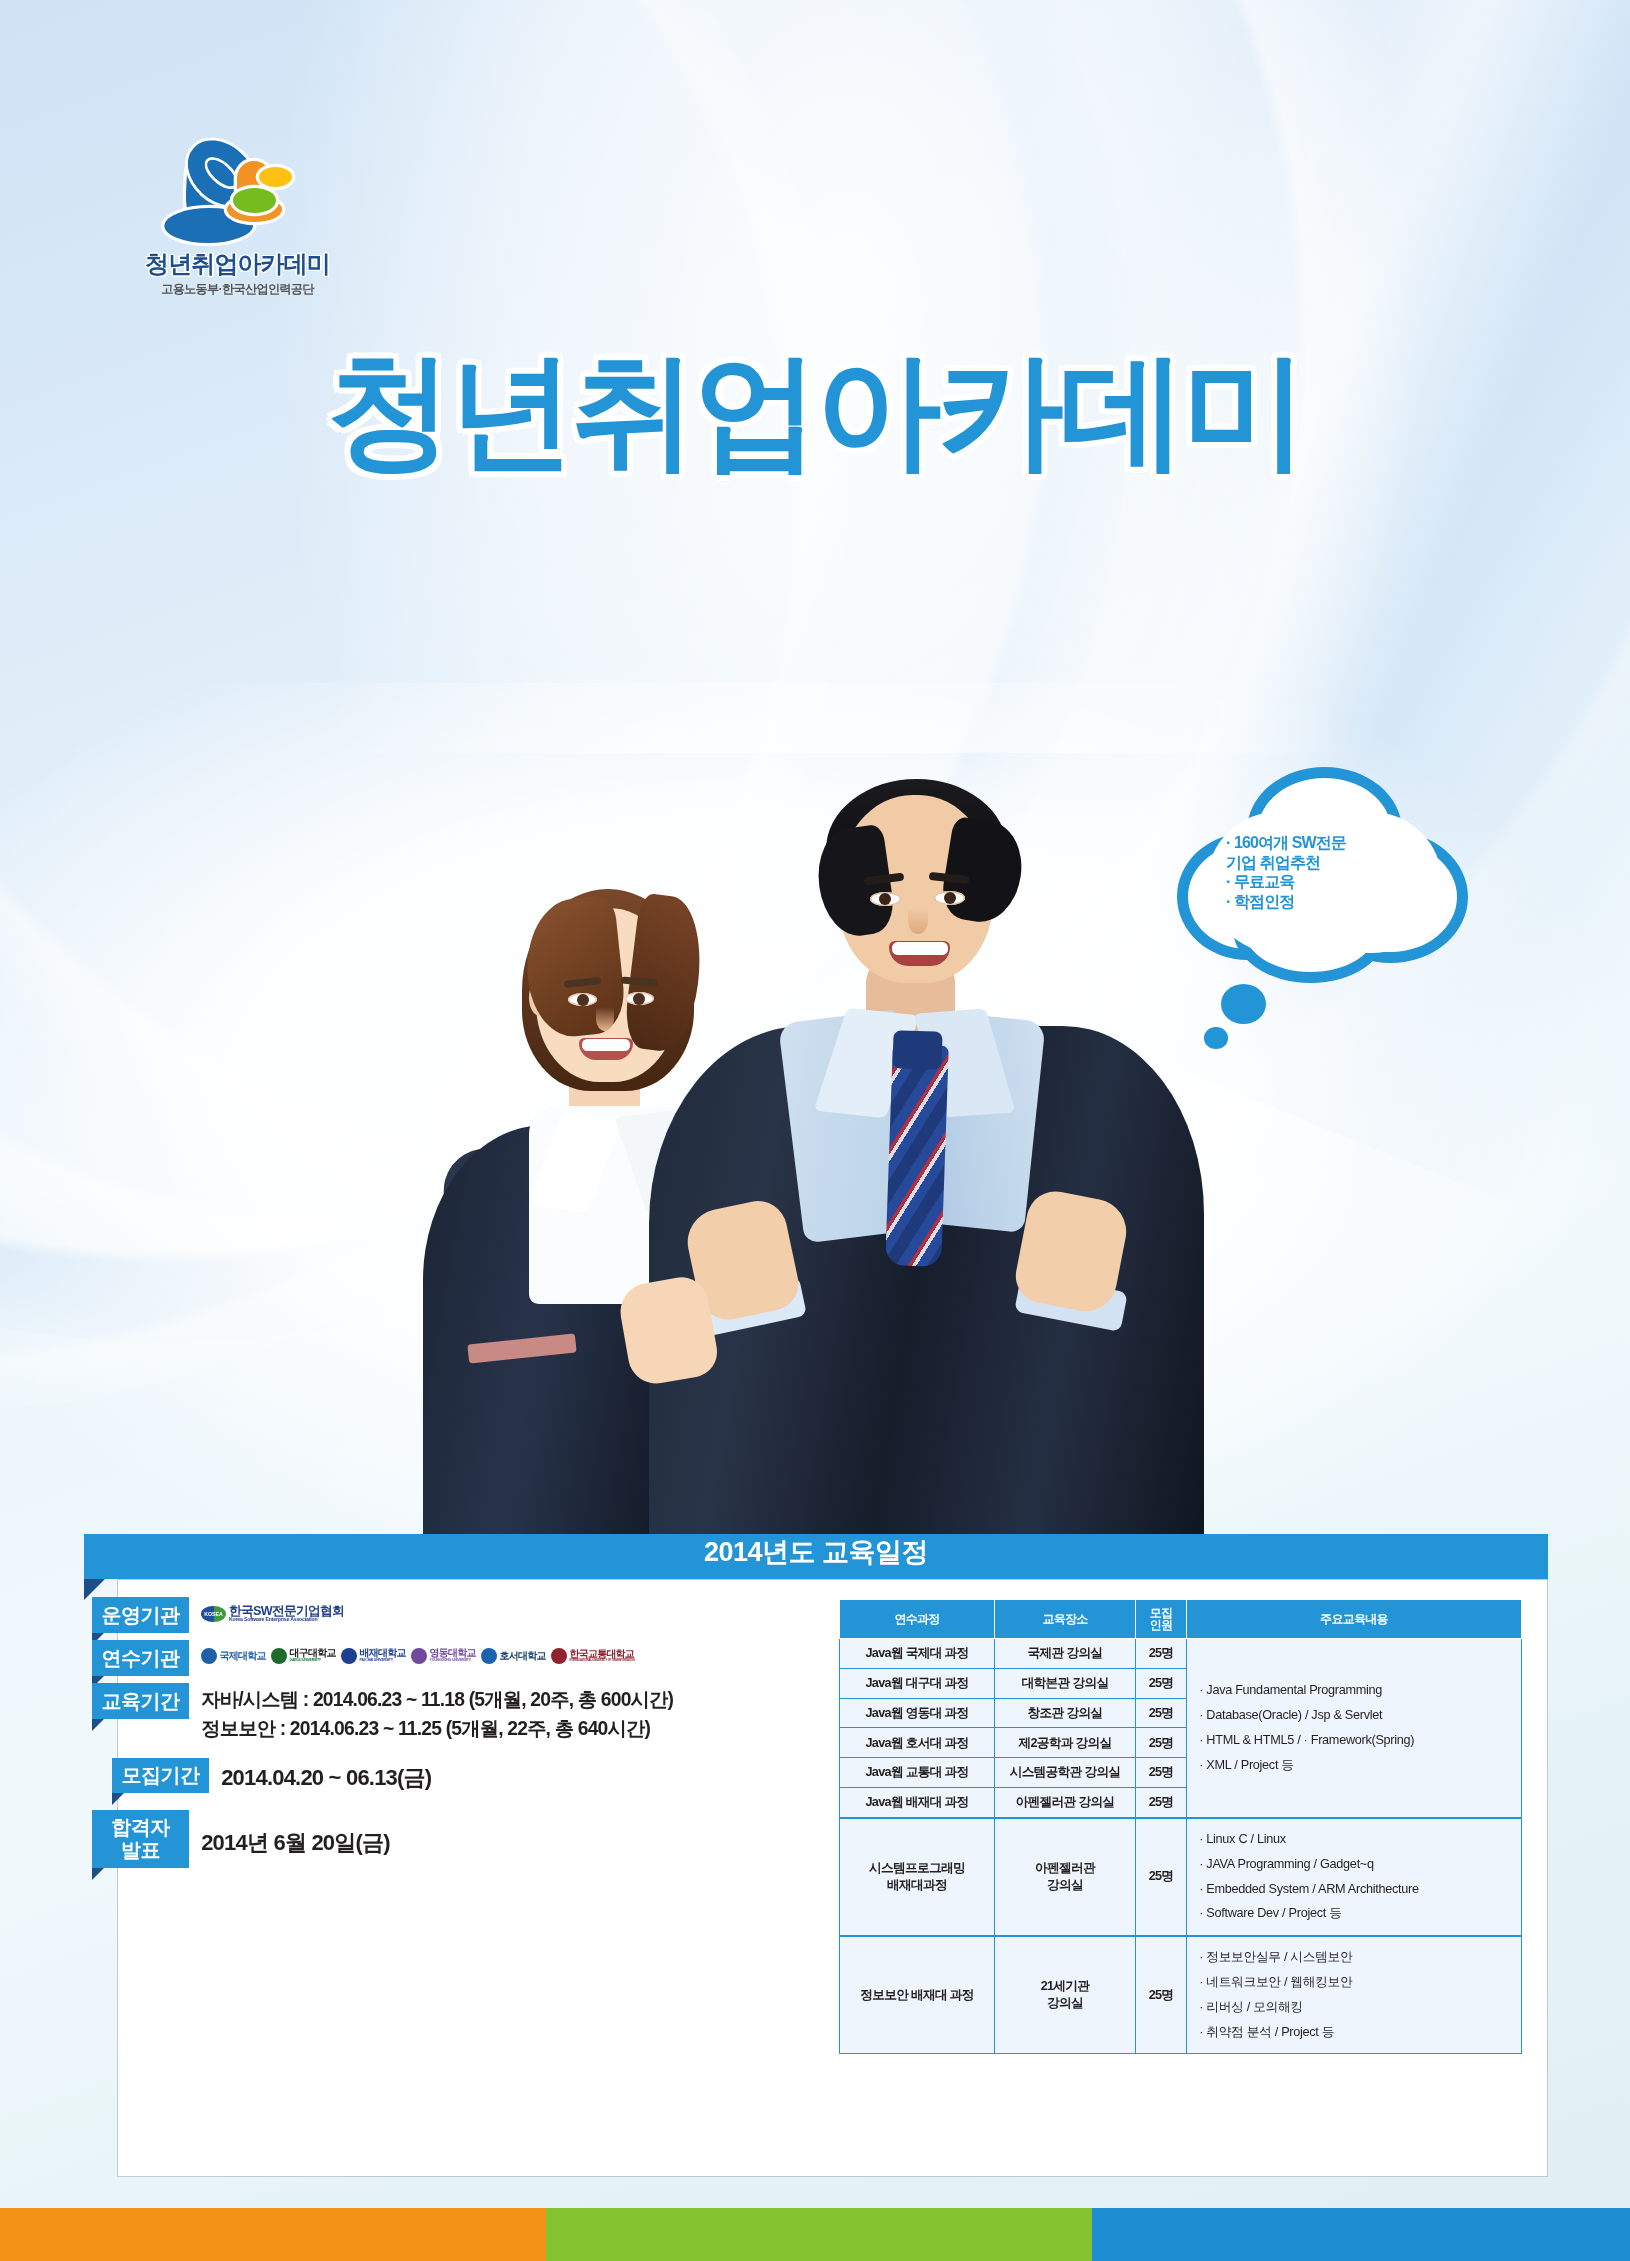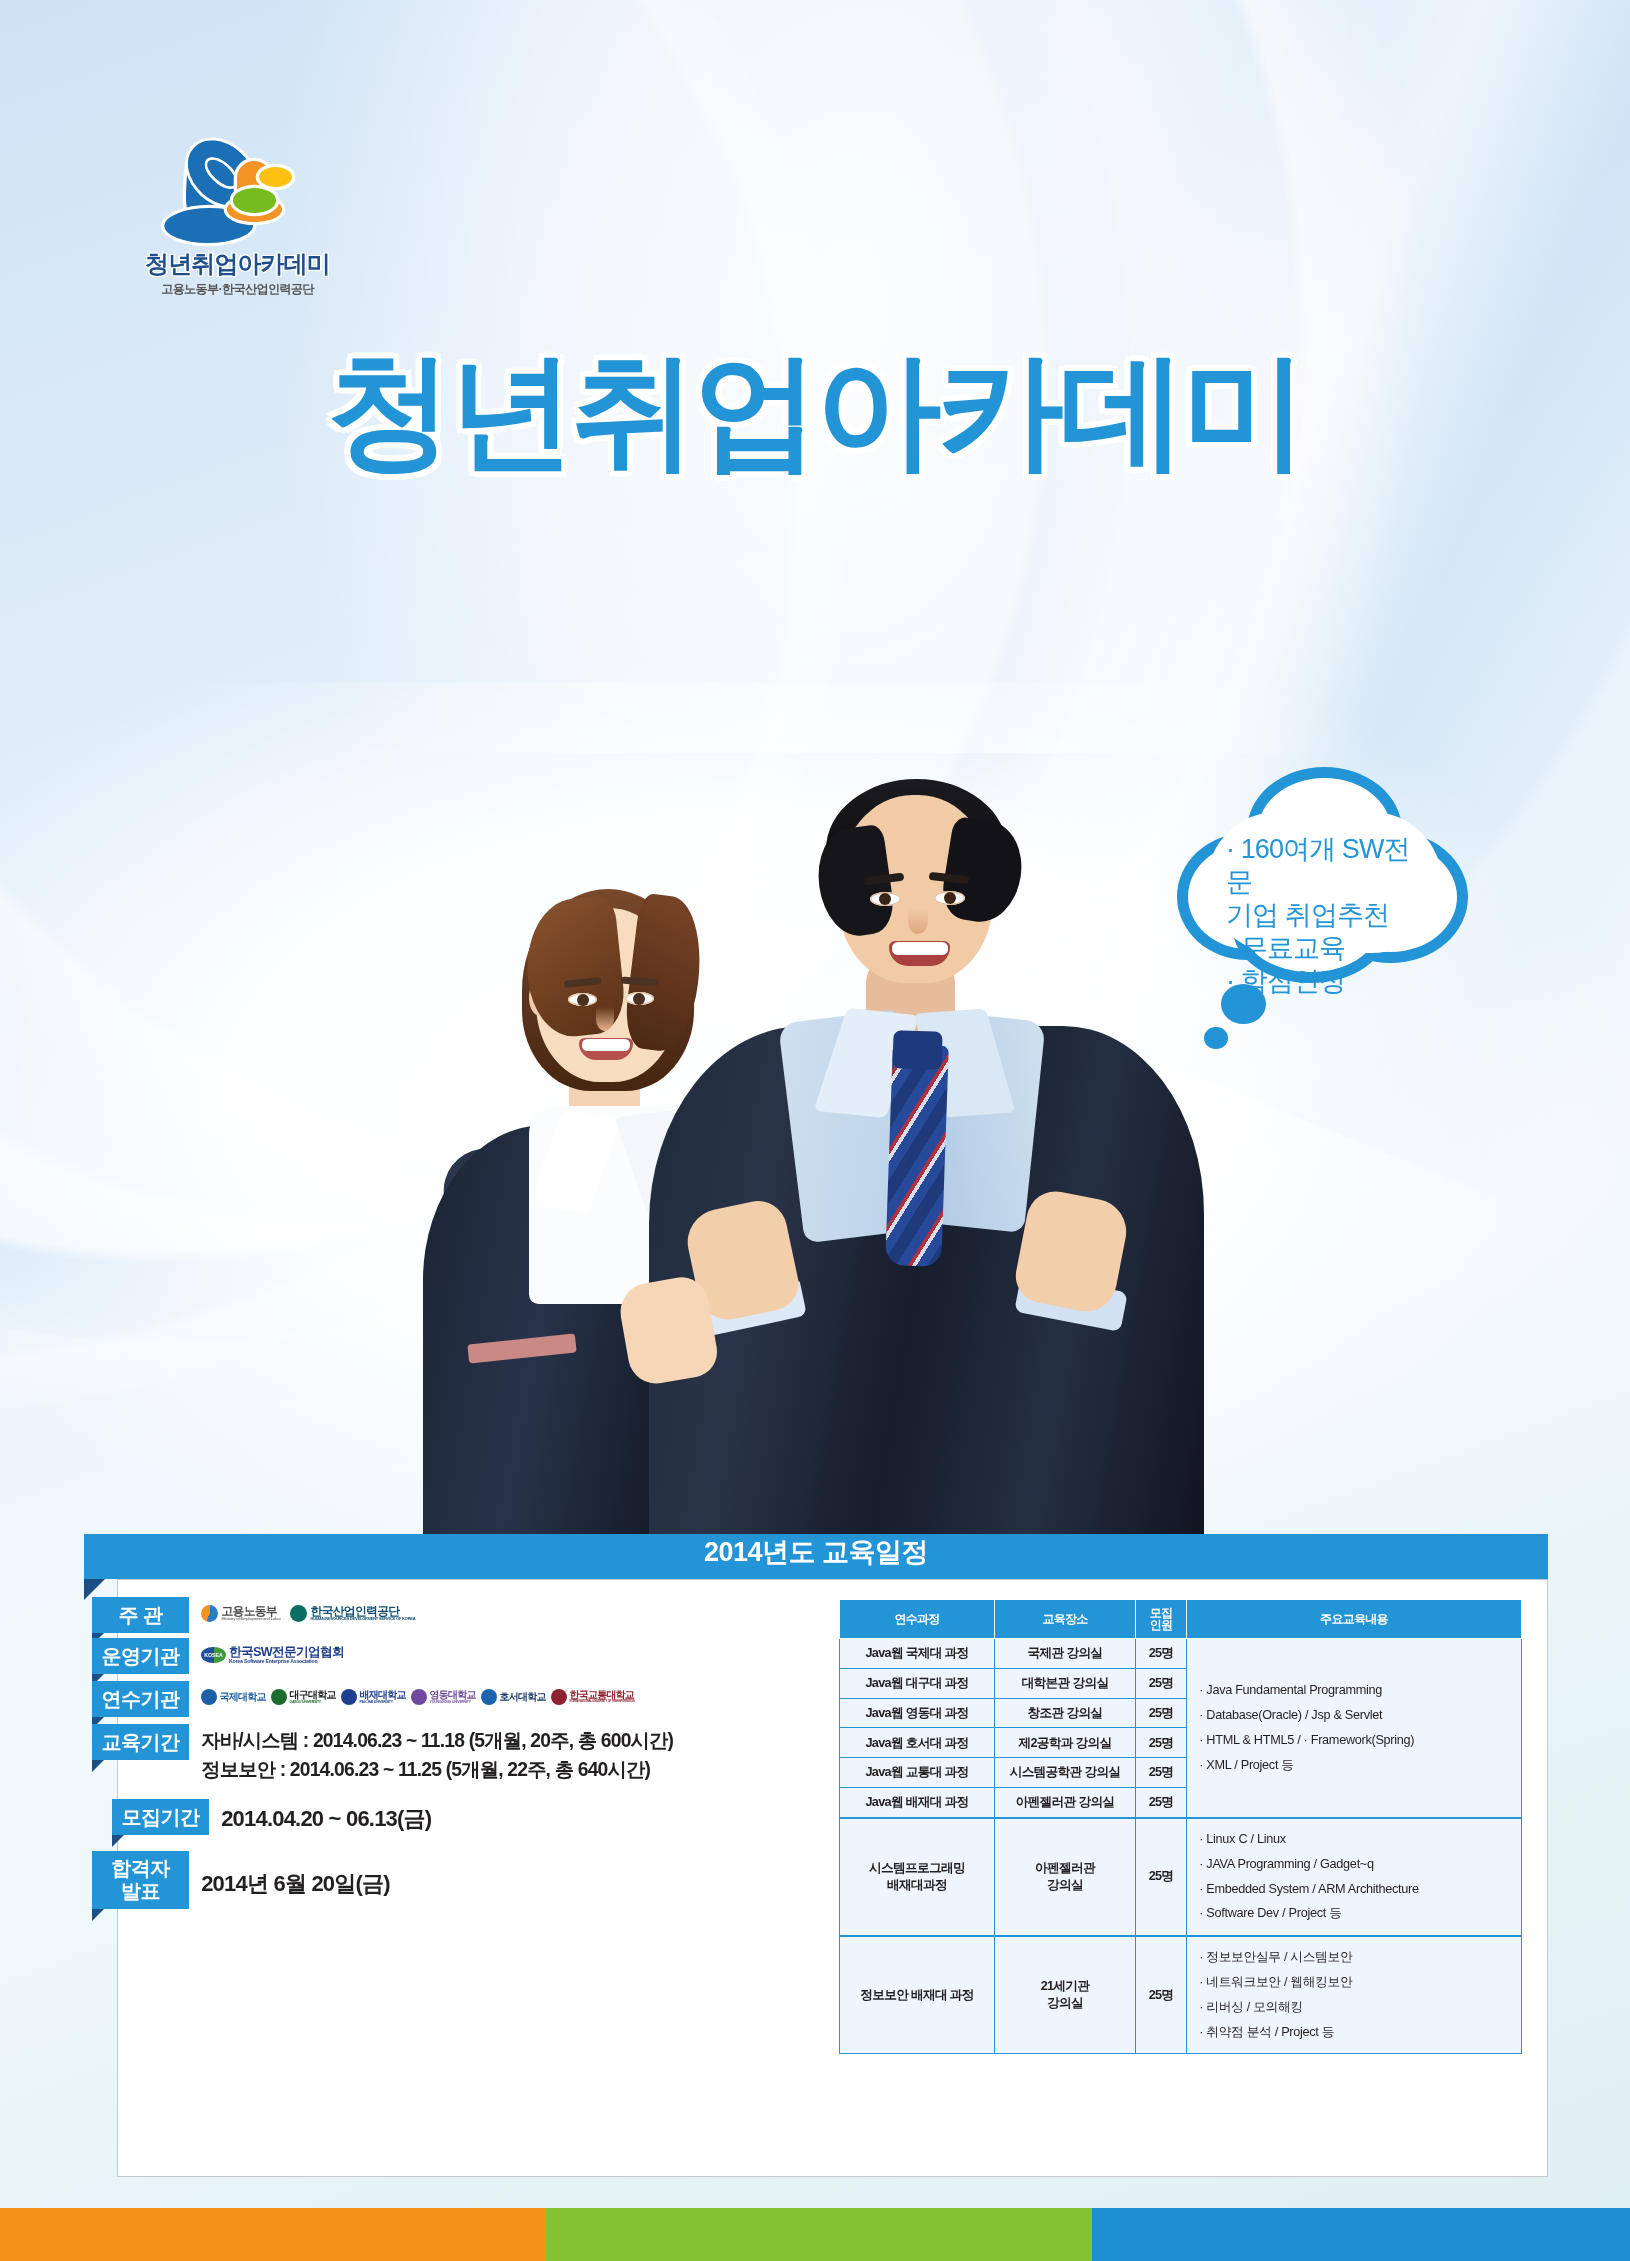--- a/index.html
+++ b/index.html
@@ -234,21 +234,21 @@
   #bubble { position:absolute; left:1172px; top:767px; width:301px; height:245px; }
   .bub { position:absolute; background:#fff; border:11.3px solid #2394d6; border-radius:50%; }
   .b1 { left:75px; top:0;    width:155px; height:127px; }
   .b2 { left:4.7px;  top:66px; width:141px; height:127px; }
   .b3 { left:141px; top:64px; width:155px; height:132px; }
   .b4 { left:61px; top:108px; width:155px; height:108px; }
   .b-core { position:absolute; left:35px; top:45px; width:235px; height:141px;
     background:#fff; border-radius:71px; }
   .bub-text {
     position:absolute; left:54px; top:66px; width:202px;
-    font-size:27px; font-weight:normal; color:#2394d6; line-height:1.22;
+    font-size:16px; font-weight:bold; color:#2394d6; line-height:1.22;
     letter-spacing:-0.9px; z-index:5;
   }
   .tail1 { position:absolute; left:49px; top:217px; width:45px; height:40px;
     background:#2394d6; border-radius:50%; }
   .tail2 { position:absolute; left:32px; top:260px; width:23.5px; height:21.7px;
     background:#2394d6; border-radius:50%; }
 
   
   #banner {
     position:absolute; left:84px; top:1534px; width:1464px; height:45px;
@@ -439,39 +439,20 @@
   <div id="banner">
     <span class="btxt">2014년도 교육일정</span>
   </div>
   <div class="fold fold-l"></div>
   <div class="fold fold-r"></div>
 
   <div id="panel"></div>
 
   <div id="infos">
 
-    <div class="irow">
-      <div class="ilabel">주    관</div>
-      <div class="ivalue logos-row">
-        <div class="org moel">
-          <div class="org-mark"></div>
-          <div class="org-t">
-            <div class="org-kr">고용노동부</div>
-            <div class="org-en">Ministry of Employment and Labor</div>
-          </div>
-        </div>
-        <div class="org hrd">
-          <div class="org-mark"></div>
-          <div class="org-t">
-            <div class="org-kr">한국산업인력공단</div>
-            <div class="org-en">HUMAN RESOURCES DEVELOPMENT SERVICE OF KOREA</div>
-          </div>
-        </div>
-      </div>
-    </div>
 
     <div class="irow" style="margin-bottom:7.5px;">
       <div class="ilabel">운영기관</div>
       <div class="ivalue logos-row">
         <div class="org kosea">
           <div class="org-mark">KOSEA</div>
           <div class="org-t">
             <div class="org-kr">한국SW전문기업협회</div>
             <div class="org-en">Korea Software Enterprise Association</div>
           </div>

